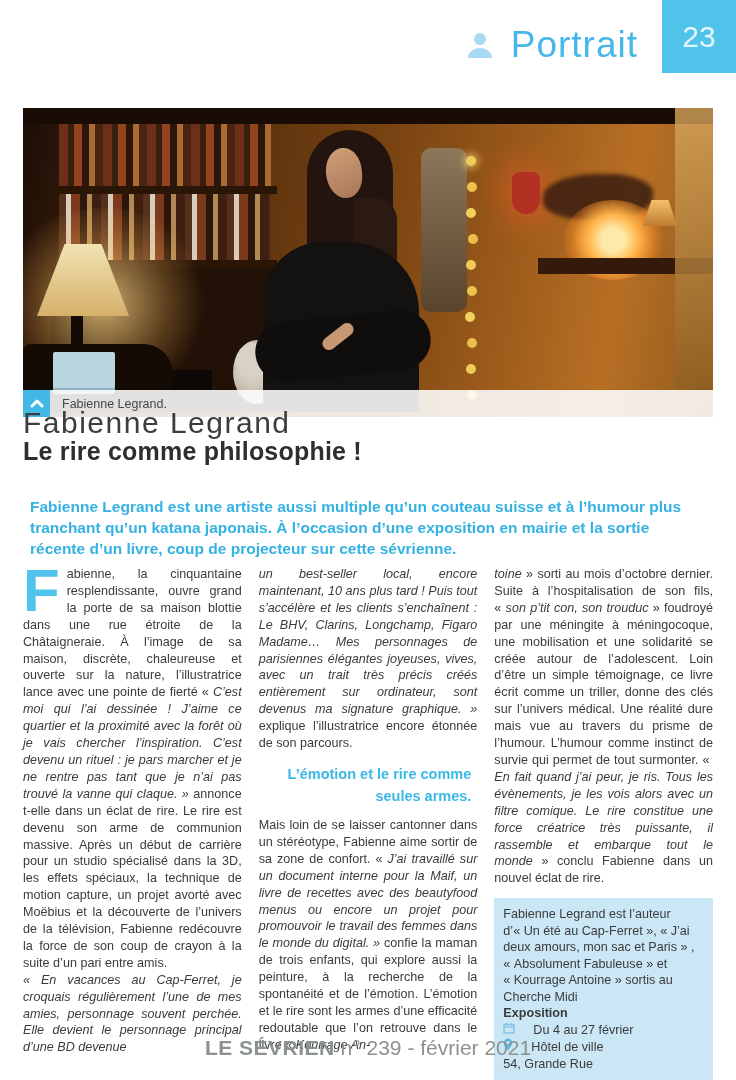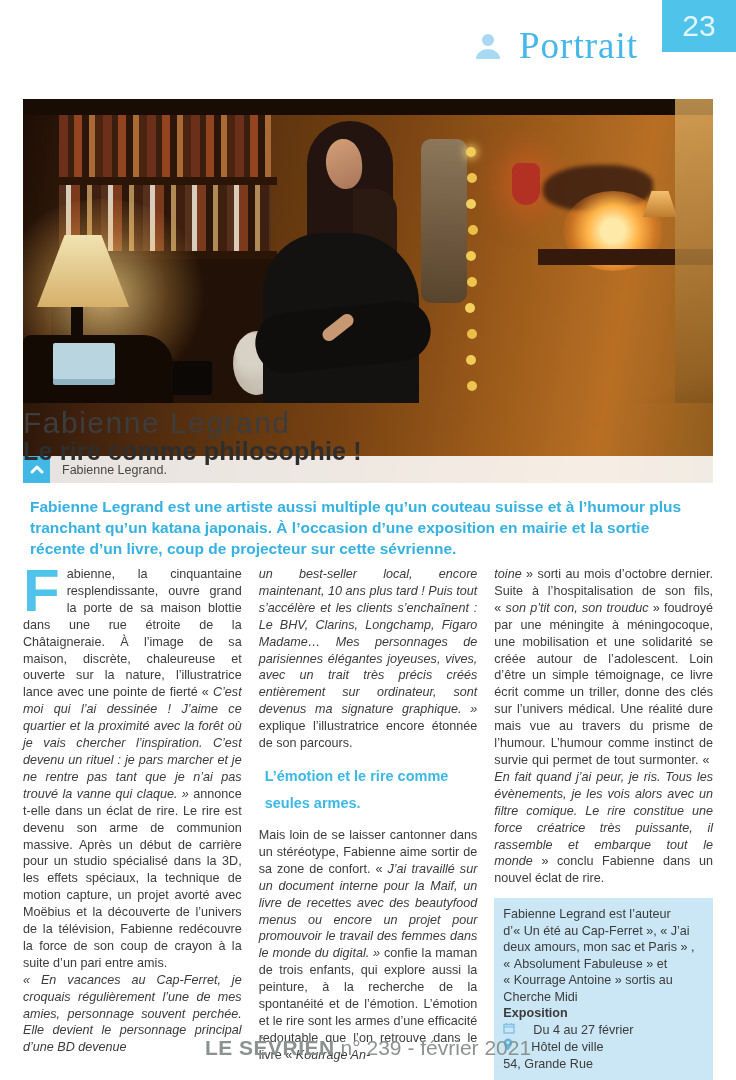--- a/index.html
+++ b/index.html
@@ -1,28 +1,28 @@
 <!DOCTYPE html>
 <html lang="fr"><head>
 <meta charset="utf-8">
 <style>
   html,body{margin:0;padding:0;background:#e9e9e9;}
   .page{position:relative;width:736px;height:1080px;background:#ffffff;overflow:hidden;
         font-family:"Liberation Sans",sans-serif;color:#3b3b3b;}
 
   
-  .header-row{position:absolute;top:24px;right:98px;display:flex;align-items:center;gap:16px;font-family:Liberation Serif, serif;}
+  .header-row{position:absolute;top:24px;right:98px;display:flex;align-items:center;gap:16px;}
   .section-title{font-size:37px;font-weight:300;color:#45b7e8;letter-spacing:1px;}
   .person-icon{display:inline-block;line-height:0;}
-  .page-box{position:absolute;top:0;right:0;width:74px;height:52px;background:#4fc3ea;
+  .page-box{position:absolute;top:0;right:0;width:74px;height:73px;background:#4fc3ea;
             display:flex;align-items:center;justify-content:center;}
   .page-num{font-size:30px;color:#e3f6fd;font-weight:400;}
 
   
-  .photo{position:absolute;left:23px;top:99px;width:690px;height:384px;overflow:hidden;
+  .photo{position:absolute;left:23px;top:108px;width:690px;height:309px;overflow:hidden;
          background:linear-gradient(100deg,#1c0d05 0%,#41220e 16%,#63370f 36%,#7c4513 52%,#9a5a1a 68%,#b86f24 84%,#8f5c1d 100%);}
   .ph{position:absolute;}
   .shelf-top{left:0;top:0;width:690px;height:16px;background:#190c04;}
   .shelfA{left:36px;top:16px;width:212px;height:62px;
       background:repeating-linear-gradient(90deg,#6b2f1a 0 9px,#39200e 9px 15px,#93441f 15px 23px,#2c150a 23px 30px,#a96a33 30px 36px,#4a2410 36px 44px);}
   .boardA{left:28px;top:78px;width:226px;height:8px;background:#2b1507;}
   .shelfB{left:36px;top:86px;width:212px;height:66px;
       background:repeating-linear-gradient(90deg,#55301c 0 7px,#d8cdbc 7px 12px,#7c3a1c 12px 21px,#2c150a 21px 28px,#b08a55 28px 33px,#3f2010 33px 42px);}
   .boardB{left:28px;top:152px;width:226px;height:8px;background:#2b1507;}
   .under-shelf{left:28px;top:160px;width:230px;height:144px;background:#221106;}
@@ -80,21 +80,21 @@
   .intro{position:absolute;left:30px;top:496px;width:660px;font-size:15.5px;font-weight:700;
       color:#35b2e2;line-height:21px;}
 
   
   .article{position:absolute;left:23px;top:566px;width:690px;display:flex;gap:17px;}
   .col{flex:1;font-size:12.6px;line-height:16.9px;text-align:justify;hyphens:auto;-webkit-hyphens:auto;}
   .col p{margin:0;}
   .it{font-style:italic;}
   .dropcap{float:left;font-size:60px;line-height:46px;font-weight:700;color:#4fc3ea;
       margin:2px 7px 0 0;}
-  .subhead{color:#3cb8e6;font-weight:700;font-size:14.5px;text-align:left;line-height:27px;
+  .subhead{color:#3cb8e6;font-weight:700;font-size:14.5px;text-align:right;line-height:22px;
       margin:11px 6px 10px 6px;}
   .infobox{margin-top:11px;background:#cbe7f5;padding:8px 9px;font-size:12.6px;line-height:16.5px;text-align:left;}
   .infobox .line{display:flex;align-items:center;gap:18px;}
   .expo{font-weight:700;}
 
   
   .footer{position:absolute;left:0;top:1036px;width:736px;text-align:center;font-size:21px;color:#8c938f;}
   .footer .brand{font-weight:700;letter-spacing:.5px;}
 </style>
 </head>

